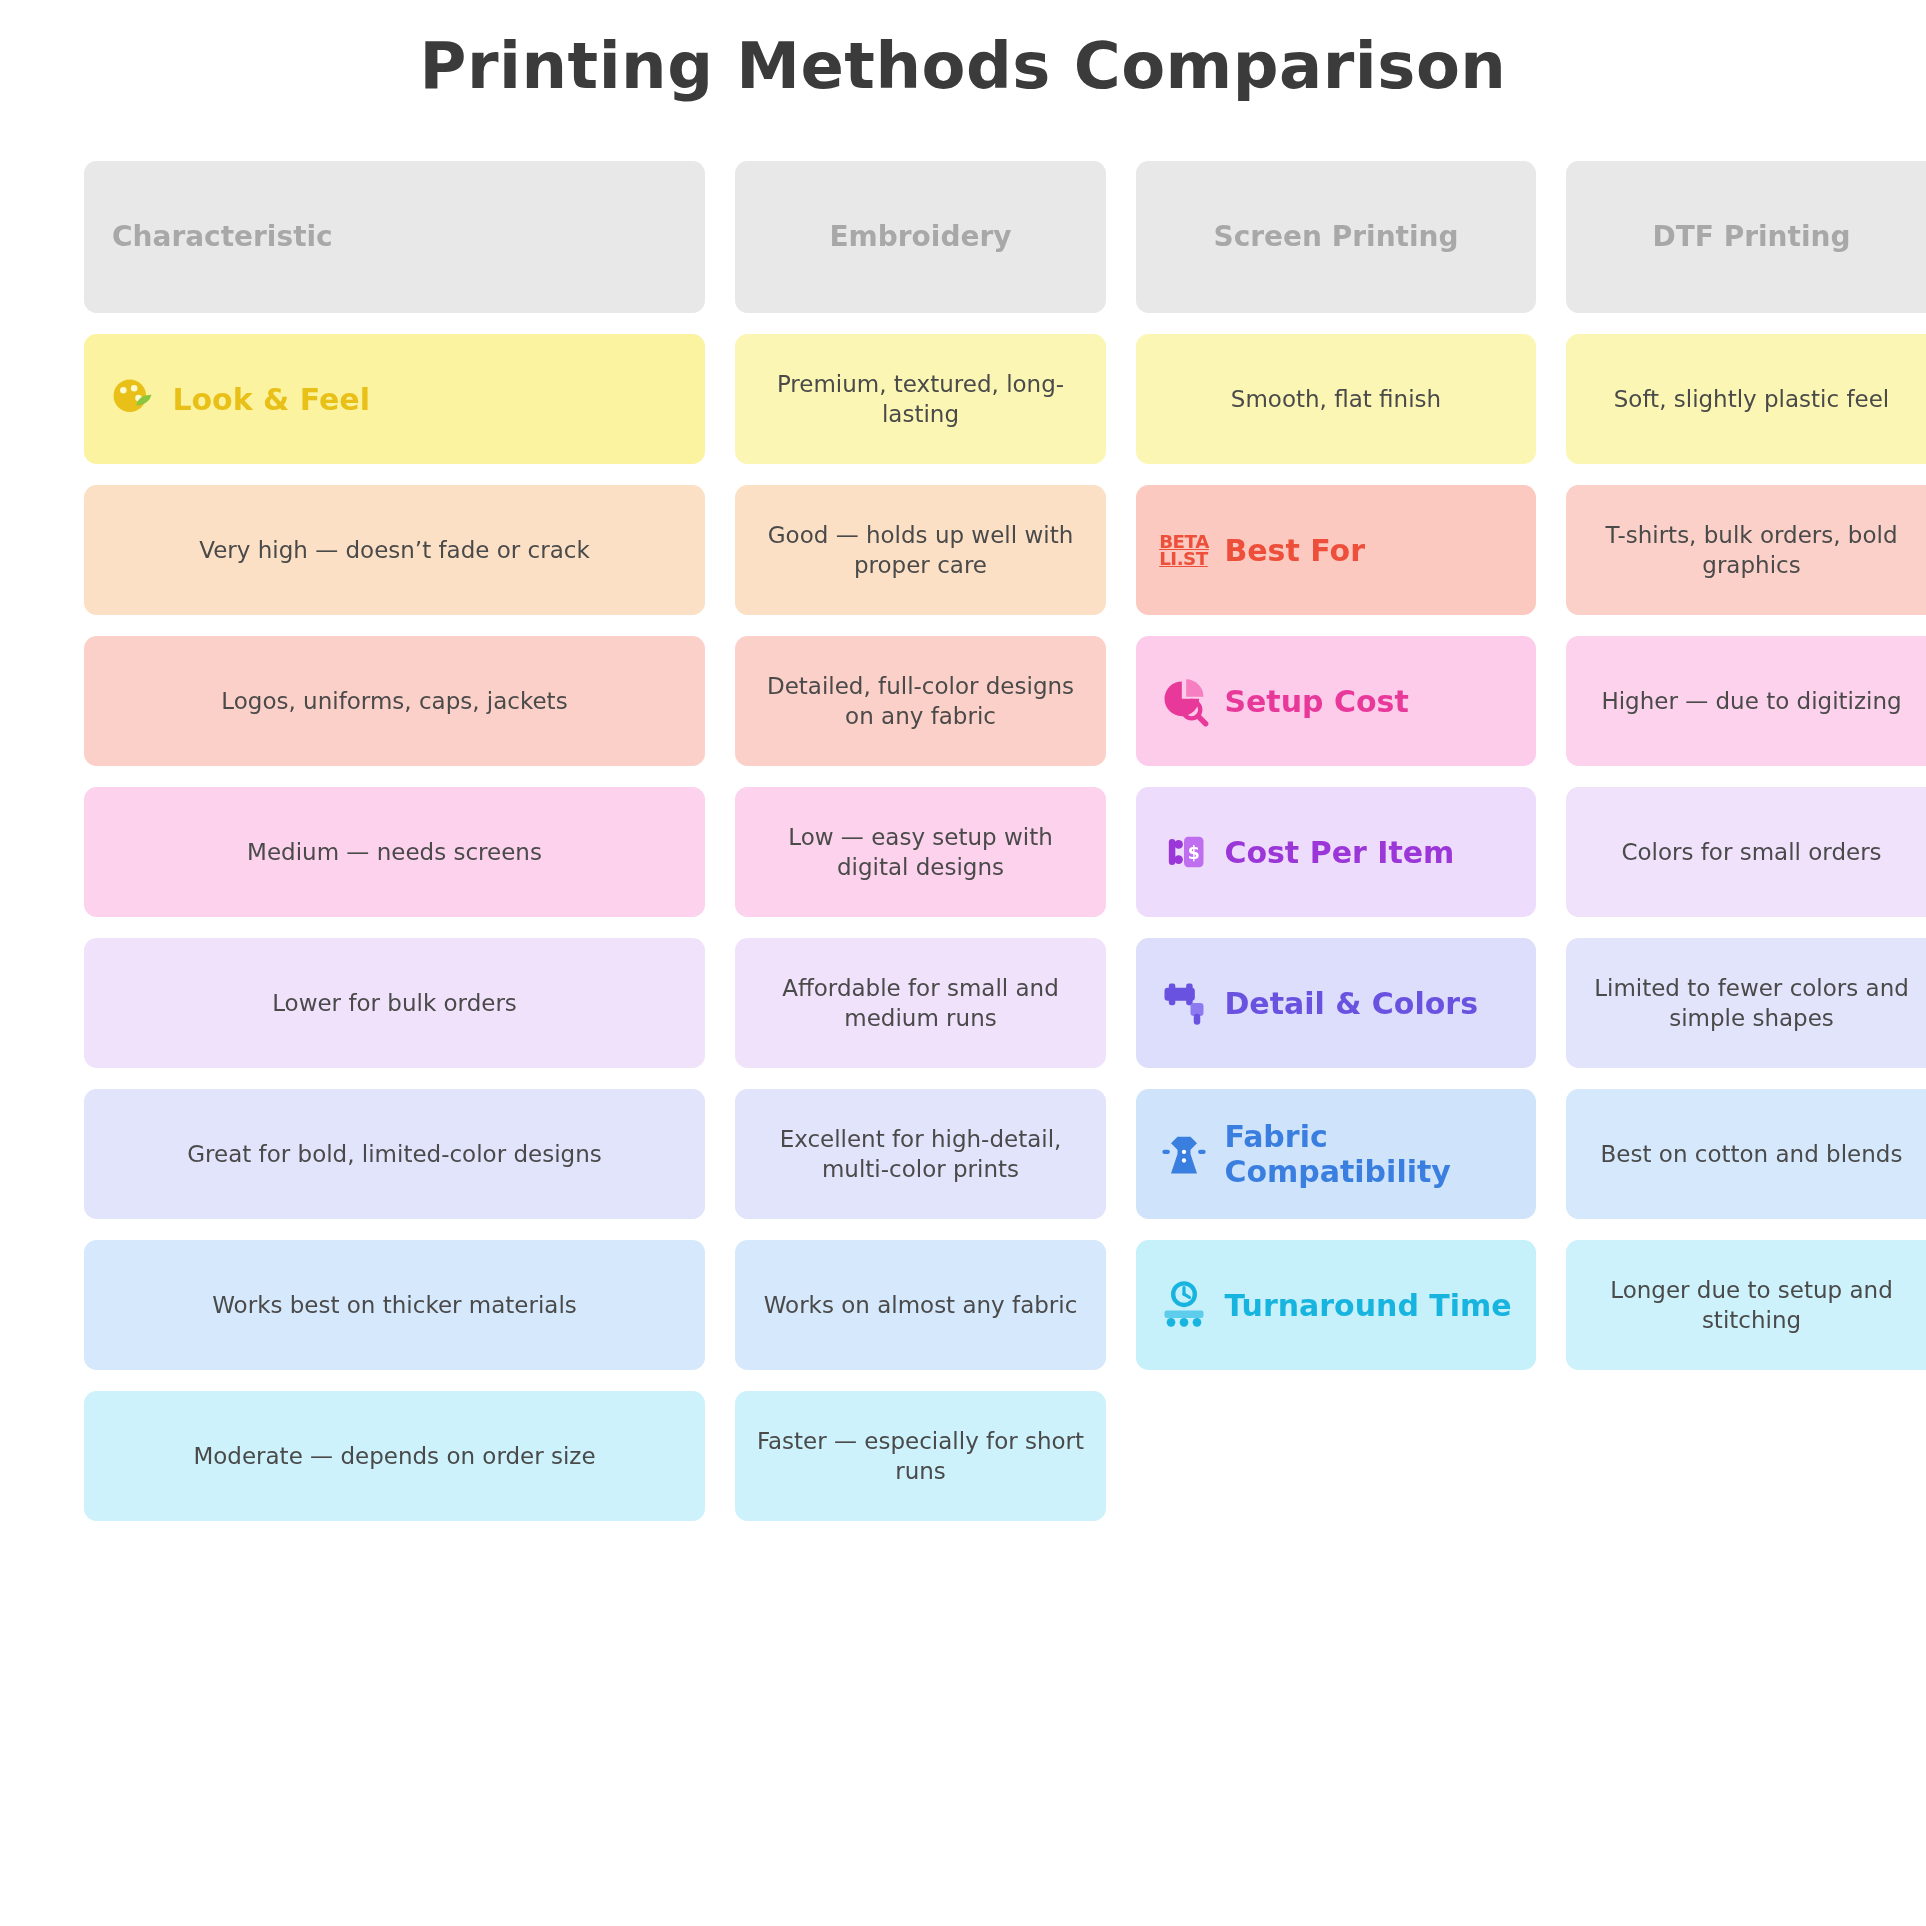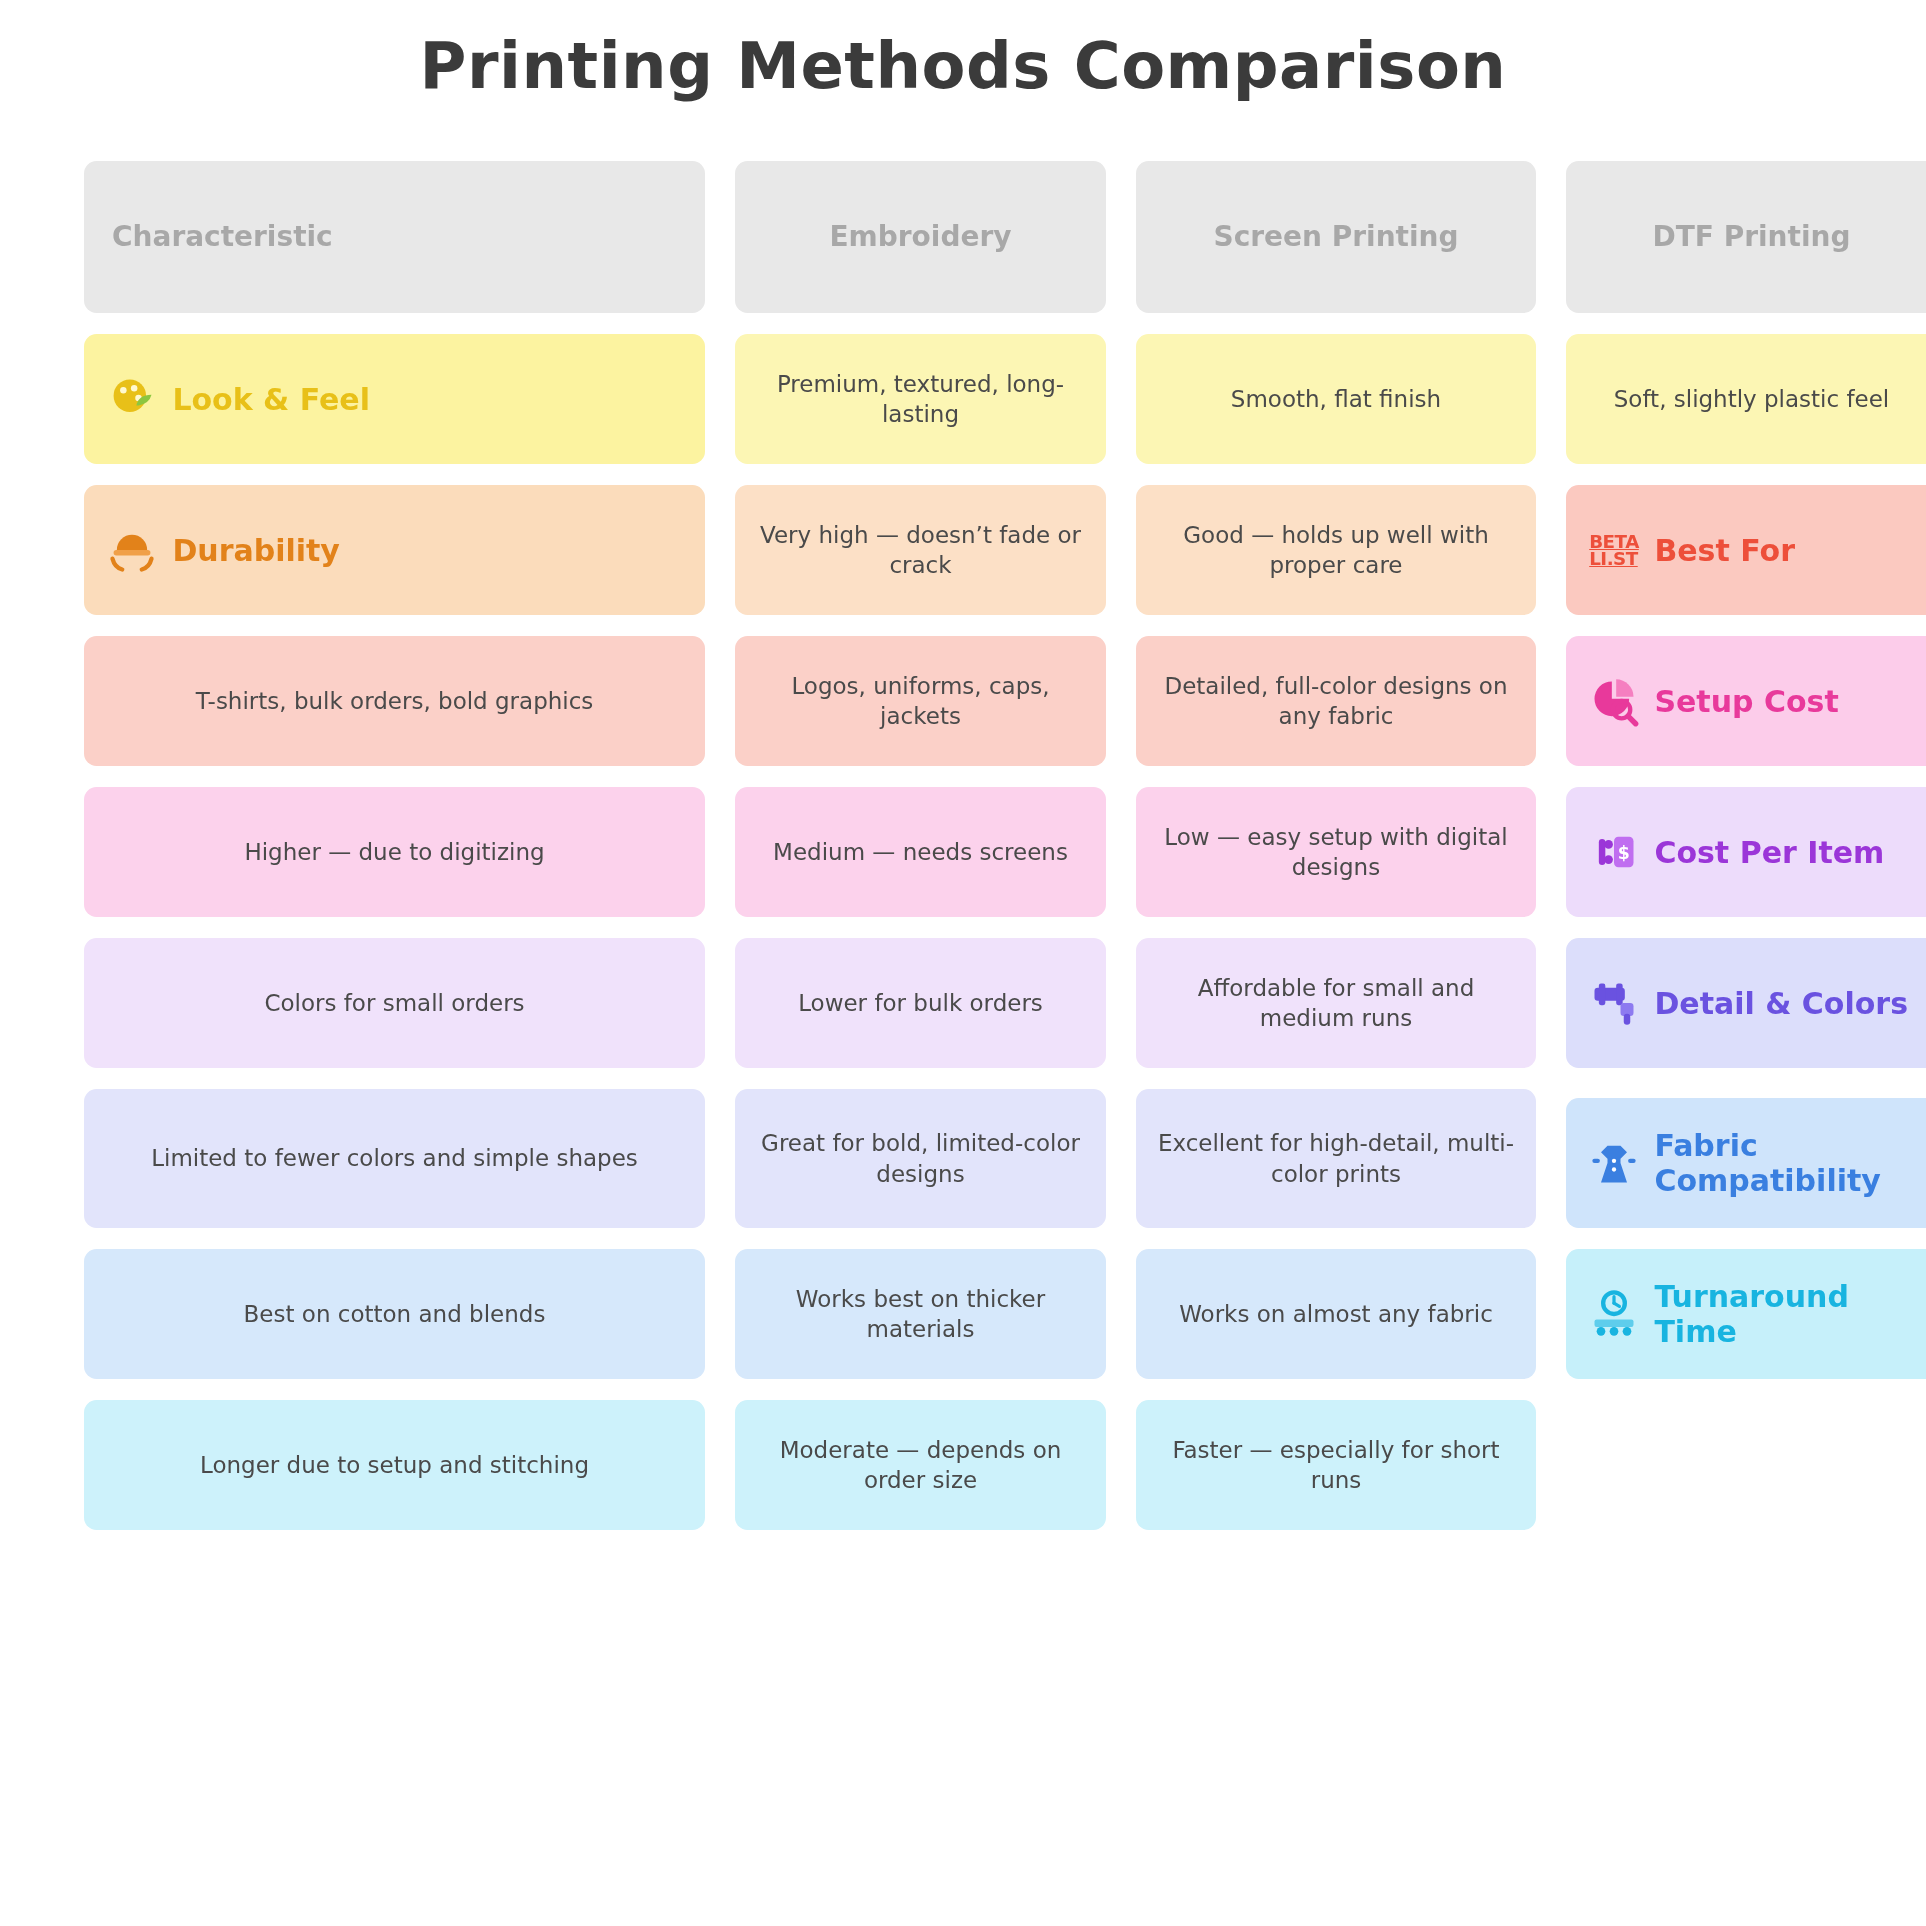--- a/index.html
+++ b/index.html
@@ -96,21 +96,21 @@
   .r-orange  { background: #fbdcbb; }
   .r-orange-b{ background: #fce0c6; }
   .r-red     { background: #fbc9c0; }
   .r-red-b   { background: #fbd0c8; }
   .r-pink    { background: #fcccea; }
   .r-pink-b  { background: #fcd2ec; }
   .r-purple  { background: #eddcfb; }
   .r-purple-b{ background: #f0e2fb; }
   .r-indigo  { background: #dcdefb; }
   .r-indigo-b{ background: #e2e4fb; }
-  .r-blue    { background: #cfe4fb; margin-top: 9px; }
+  .r-blue    { background: #cfe4fb; }
   .r-blue-b  { background: #d6e8fb; }
   .r-cyan    { background: #c6f0fa; }
   .r-cyan-b  { background: #cdf2fb; }
 
   .t-yellow  { color: #e8c018; }
   .t-orange  { color: #e2821a; }
   .t-red     { color: #ed4f3a; }
   .t-pink    { color: #e8399b; }
   .t-purple  { color: #9b36d8; }
   .t-indigo  { color: #6a52e0; }
@@ -151,31 +151,20 @@
           <circle cx="30" cy="23" r="3" fill="#fff9d0"></circle>
           <path d="M30 30 q10 -2 12 -10 q-12 0 -14 10 z" fill="#8cc63f"></path>
         </svg>
       </span>
       <span class="label-text">Look &amp; Feel</span>
     </div>
     <div class="cell body-cell r-yellow-b">Premium, textured, long-lasting</div>
     <div class="cell body-cell r-yellow-b">Smooth, flat finish</div>
     <div class="cell body-cell r-yellow-b">Soft, slightly plastic feel</div>
 
-    <div class="cell label-cell r-orange t-orange">
-      <span class="icon">
-        <svg viewBox="0 0 48 48" width="52" height="52">
-          <path d="M10 24 a14 14 0 0 1 28 0 z" fill="#e2821a"></path>
-          <rect x="7" y="24" width="34" height="5" rx="2.5" fill="#f0a049"></rect>
-          <path d="M6 32 q2 8 9 10" stroke="#e2821a" stroke-width="4" fill="none" stroke-linecap="round"></path>
-          <path d="M42 32 q-2 8 -9 10" stroke="#e2821a" stroke-width="4" fill="none" stroke-linecap="round"></path>
-        </svg>
-      </span>
-      <span class="label-text">Durability</span>
-    </div>
     <div class="cell body-cell r-orange-b">Very high — doesn’t fade or crack</div>
     <div class="cell body-cell r-orange-b">Good — holds up well with proper care</div>
 
     <div class="cell label-cell r-red t-red">
       <span class="icon">
         <span class="betalist">
           <span>BETA</span><br>
           <span>LI.ST</span>
         </span>
       </span>

